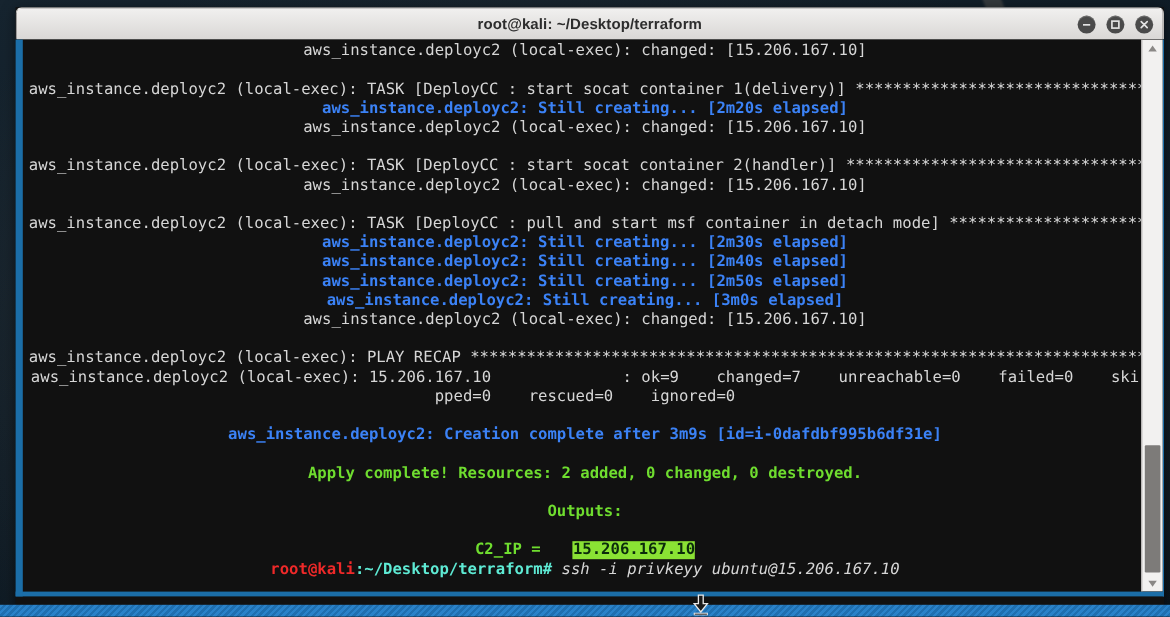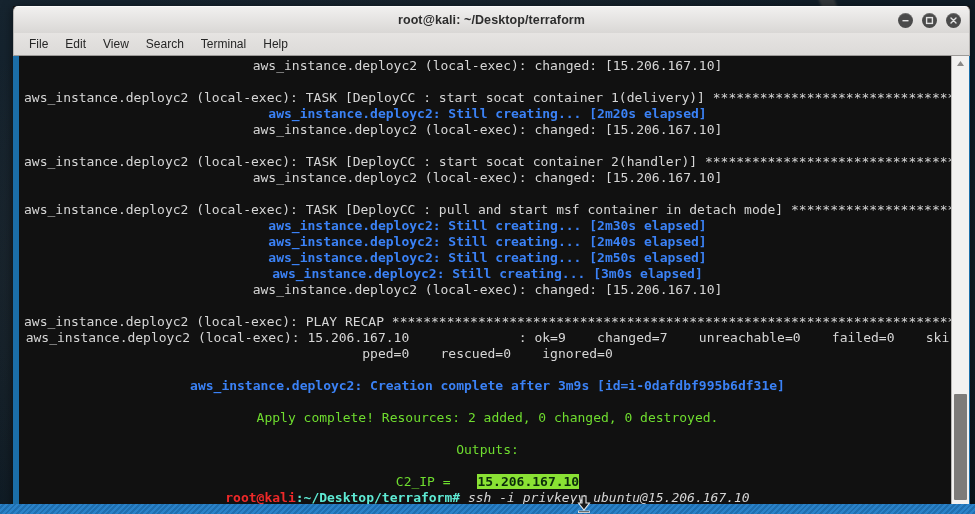--- a/index.html
+++ b/index.html
@@ -80,21 +80,21 @@
   }
   .termbody{
     position:absolute;left:0;top:0;right:18px;bottom:0;
     padding:2px 0 0 5px;
     font-family:"DejaVu Sans Mono","Liberation Mono",monospace;
     font-size:13px;line-height:16px;
     color:#d6d6d6;white-space:pre;overflow:hidden;
   }
   .termbody .ln{height:16px;text-align:center;}
   .b{font-weight:bold;color:#3b82f6;}
-  .green{color:#6fdd2f;font-weight:normal;}
+  .green{color:#6fdd2f;font-weight:bold;}
   .hl{background:#8ae234;color:#0b2b0b;font-weight:bold;margin-left:19px;}
   .pr-user{color:#ef2929;font-weight:bold;}
   .pr-path{color:#5eead4;font-weight:bold;}
   .pr-cmd{color:#d6d6d6;font-style:italic;}
 
   
   .sbar{
     position:absolute;right:0;top:0;width:17px;height:100%;
     background:#f2f1f0;border-left:1px solid #b6b4b2;
   }
@@ -137,28 +137,20 @@
             </svg>
         </div>
         <div class="wb">
           <svg width="9" height="9" viewBox="0 0 9 9">
               <path d="M2 2 L7 7 M7 2 L2 7" stroke="#e3e3e3" stroke-width="1.4" stroke-linecap="round"></path>
             </svg>
         </div>
       </div>
     </div>
 
-    <div class="menubar">
-      <span class="menu-item">File</span>
-      <span class="menu-item">Edit</span>
-      <span class="menu-item">View</span>
-      <span class="menu-item">Search</span>
-      <span class="menu-item">Terminal</span>
-      <span class="menu-item">Help</span>
-    </div>
 
     <div class="termwrap">
       <div class="termbody" id="termbody"><div class="ln">aws_instance.deployc2 (local-exec): changed: [15.206.167.10]</div><div class="ln"></div><div class="ln">aws_instance.deployc2 (local-exec): TASK [DeployCC : start socat container 1(delivery)] ********************************</div><div class="ln b">aws_instance.deployc2: Still creating... [2m20s elapsed]</div><div class="ln">aws_instance.deployc2 (local-exec): changed: [15.206.167.10]</div><div class="ln"></div><div class="ln">aws_instance.deployc2 (local-exec): TASK [DeployCC : start socat container 2(handler)] *********************************</div><div class="ln">aws_instance.deployc2 (local-exec): changed: [15.206.167.10]</div><div class="ln"></div><div class="ln">aws_instance.deployc2 (local-exec): TASK [DeployCC : pull and start msf container in detach mode] *********************</div><div class="ln b">aws_instance.deployc2: Still creating... [2m30s elapsed]</div><div class="ln b">aws_instance.deployc2: Still creating... [2m40s elapsed]</div><div class="ln b">aws_instance.deployc2: Still creating... [2m50s elapsed]</div><div class="ln b">aws_instance.deployc2: Still creating... [3m0s elapsed]</div><div class="ln">aws_instance.deployc2 (local-exec): changed: [15.206.167.10]</div><div class="ln"></div><div class="ln">aws_instance.deployc2 (local-exec): PLAY RECAP ****************************************************************************</div><div class="ln">aws_instance.deployc2 (local-exec): 15.206.167.10              : ok=9    changed=7    unreachable=0    failed=0    ski</div><div class="ln">pped=0    rescued=0    ignored=0</div><div class="ln"></div><div class="ln b">aws_instance.deployc2: Creation complete after 3m9s [id=i-0dafdbf995b6df31e]</div><div class="ln"></div><div class="ln green">Apply complete! Resources: 2 added, 0 changed, 0 destroyed.</div><div class="ln"></div><div class="ln green">Outputs:</div><div class="ln"></div><div class="ln"><span class="green">C2_IP = </span><span class="hl">15.206.167.10</span></div><div class="ln"><span class="pr-user">root@kali</span><span class="pr-path">:~/Desktop/terraform#</span><span class="pr-cmd"> ssh -i privkeyy ubuntu@15.206.167.10</span></div></div>
 
       <div class="sbar">
         <div class="sb-arrow">
           <svg width="9" height="7" viewBox="0 0 9 7">
               <path d="M4.5 1 L8 6 L1 6 Z" fill="#8a8886"></path>
             </svg>
         </div>

